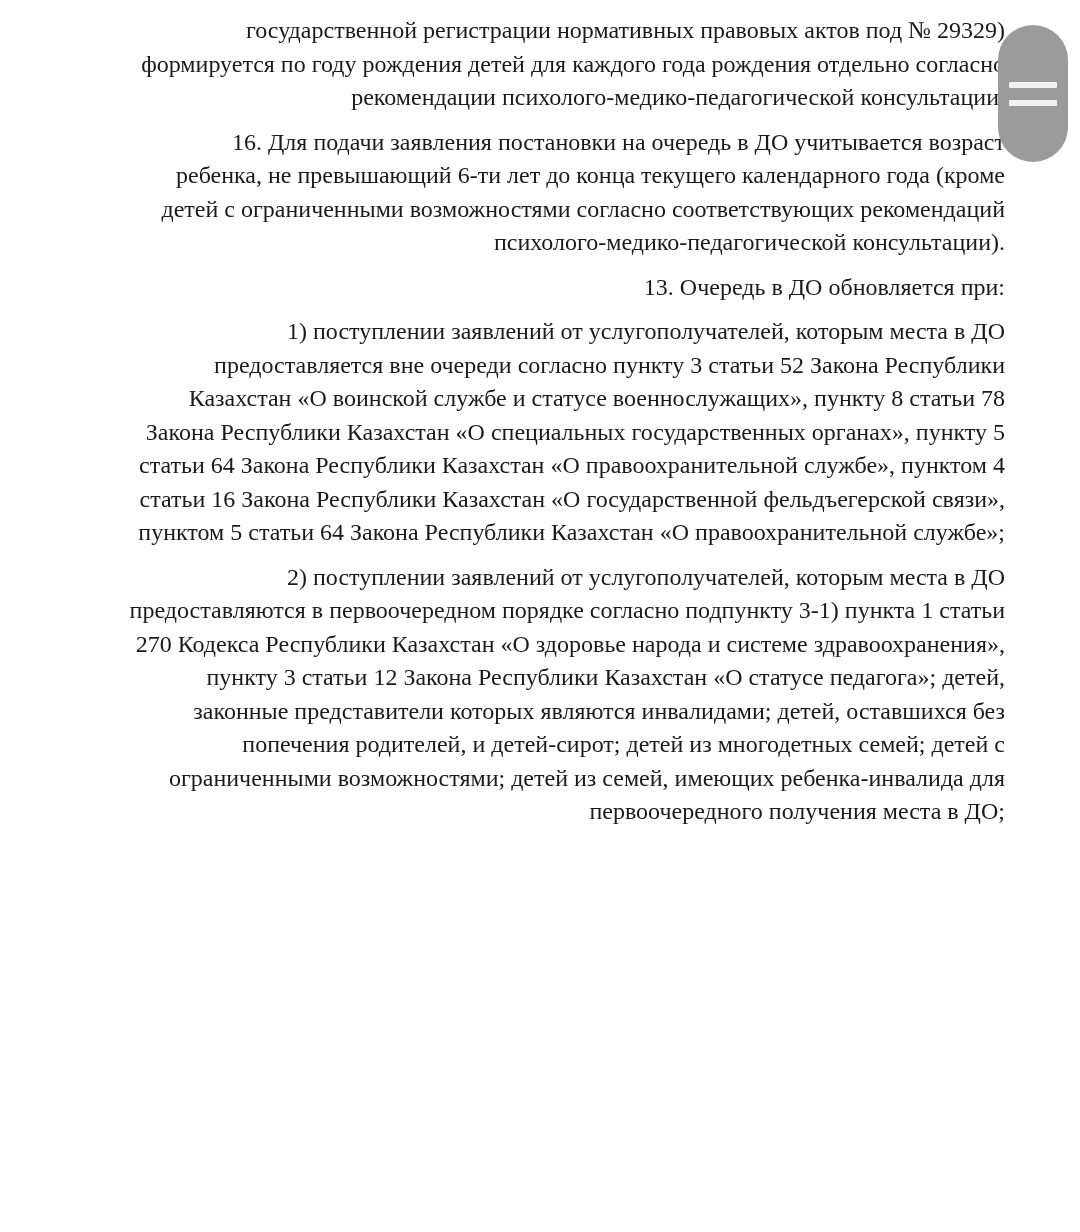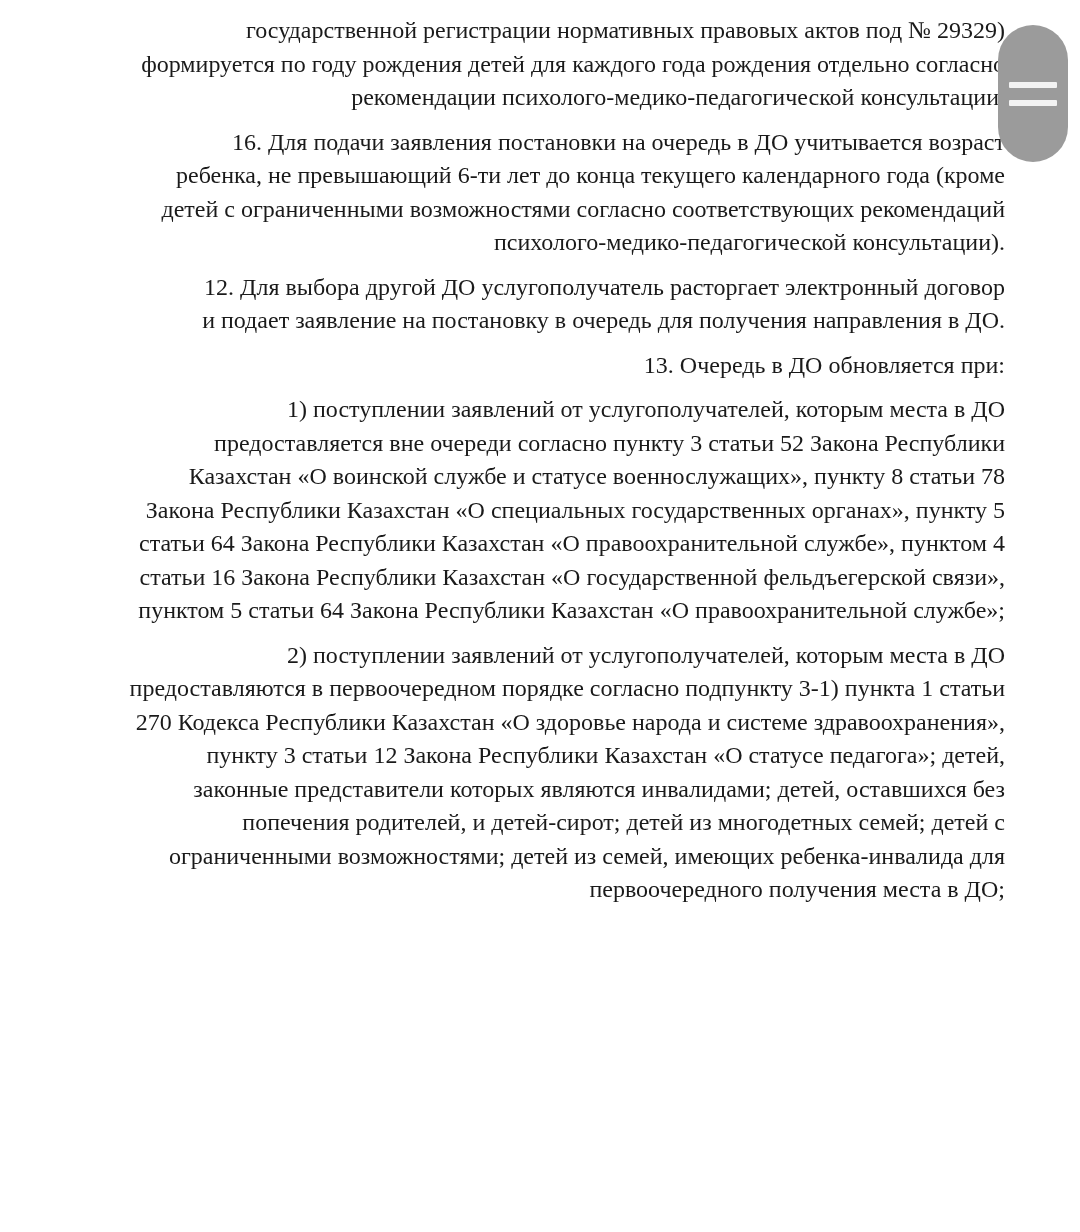--- a/index.html
+++ b/index.html
@@ -62,21 +62,20 @@
   }
   .drag-handle-icon i.line-1 { top: 57px; }
   .drag-handle-icon i.line-2 { top: 75px; }
 </style>
 </head>
 <body>
 
 <div class="document">
   <p class="para continuation">государственной регистрации нормативных правовых актов под № 29329) формируется по году рождения детей для каждого года рождения отдельно согласно рекомендации психолого-медико-педагогической консультации.</p>
   <p class="para">16. Для подачи заявления постановки на очередь в ДО учитывается возраст ребенка, не превышающий 6-ти лет до конца текущего календарного года (кроме детей с ограниченными возможностями согласно соответствующих рекомендаций психолого-медико-педагогической консультации).</p>
-  <p class="para">12. Для выбора другой ДО услугополучатель расторгает электронный договор и подает заявление на постановку в очередь для получения направления в ДО.</p>
   <p class="para">13. Очередь в ДО обновляется при:</p>
   <p class="para">1) поступлении заявлений от услугополучателей, которым места в ДО предоставляется вне очереди согласно пункту 3 статьи 52 Закона Республики Казахстан «О воинской службе и статусе военнослужащих», пункту 8 статьи 78 Закона Республики Казахстан «О специальных государственных органах», пункту 5 статьи 64 Закона Республики Казахстан «О правоохранительной службе», пунктом 4 статьи 16 Закона Республики Казахстан «О государственной фельдъегерской связи», пунктом 5 статьи 64 Закона Республики Казахстан «О правоохранительной службе»;</p>
   <p class="para">2) поступлении заявлений от услугополучателей, которым места в ДО предоставляются в первоочередном порядке согласно подпункту 3-1) пункта 1 статьи 270 Кодекса Республики Казахстан «О здоровье народа и системе здравоохранения», пункту 3 статьи 12 Закона Республики Казахстан «О статусе педагога»; детей, законные представители которых являются инвалидами; детей, оставшихся без попечения родителей, и детей-сирот; детей из многодетных семей; детей с ограниченными возможностями; детей из семей, имеющих ребенка-инвалида для первоочередного получения места в ДО;</p>
 </div>
 
 <button class="scroll-handle" aria-label="scroll handle">
   <span class="drag-handle-icon">
     <i class="line-1"></i>
     <i class="line-2"></i>
   </span>

